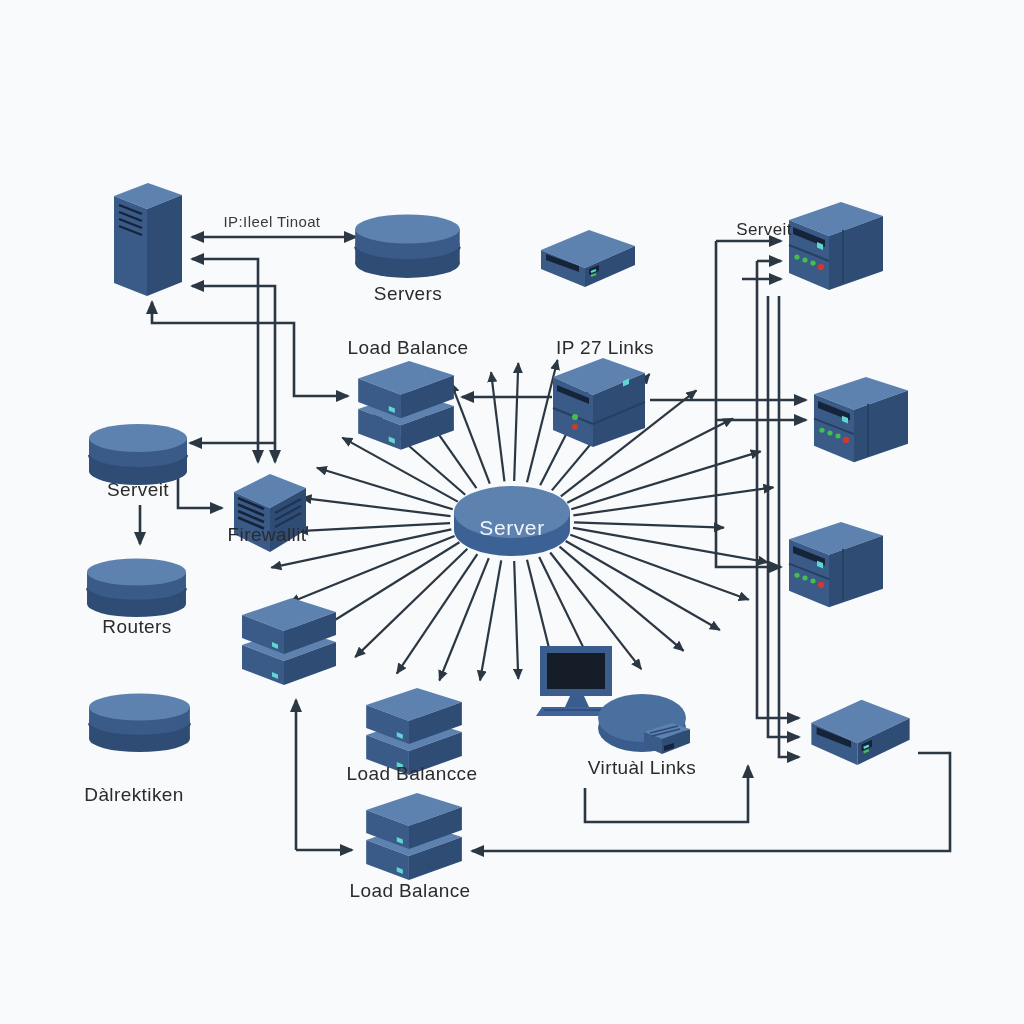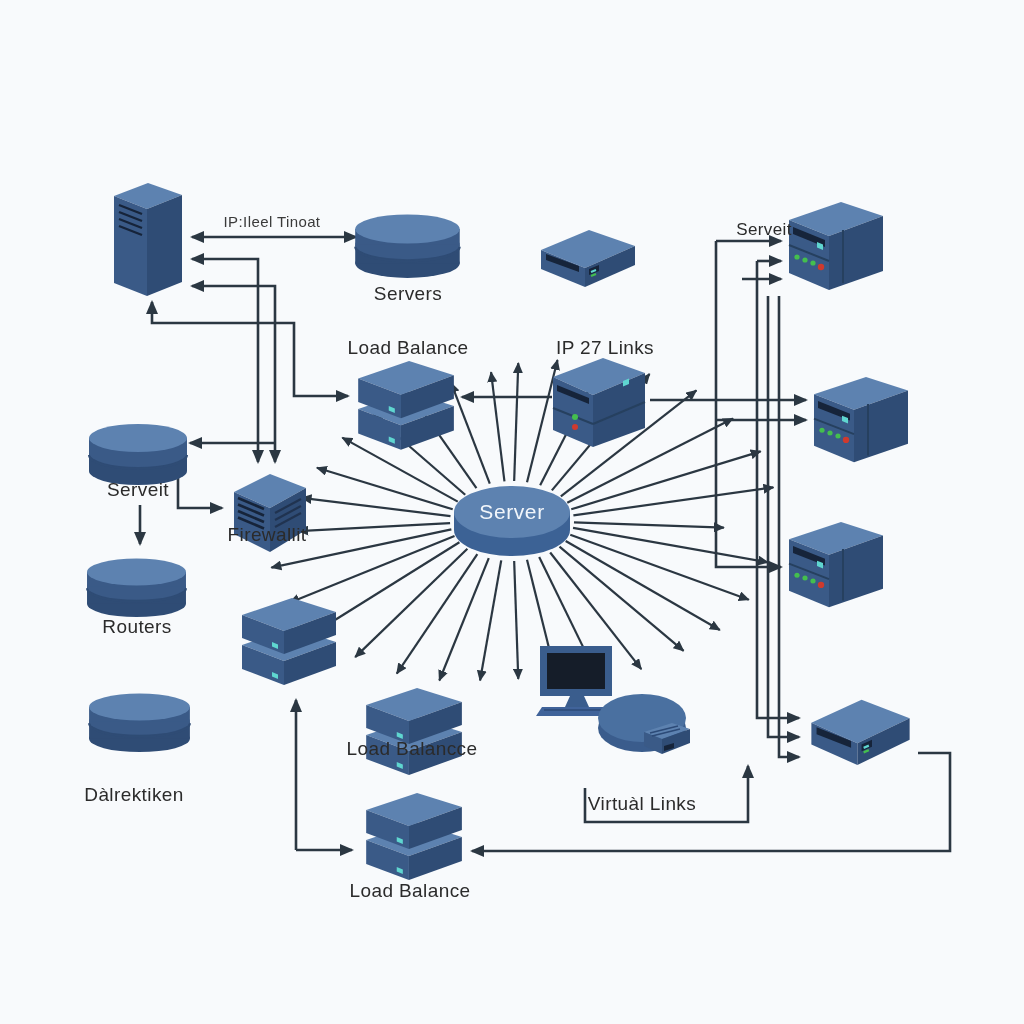--- a/index.html
+++ b/index.html
@@ -5,21 +5,21 @@
   html,body{margin:0;padding:0;background:#eef1f5;}
   .stage{position:relative;width:1024px;height:1024px;background:#f8fafc;overflow:hidden;
          font-family:"Liberation Sans",sans-serif;text-align:right;}
   .node{position:absolute;}
   .node svg{width:100%;height:100%;display:block;}
   .lbl{position:absolute;transform:translateX(-50%);font-size:19px;color:#2b2b2b;
        letter-spacing:.4px;white-space:nowrap;}
   .lbl.small{font-size:15px;color:#3a3a3a;}
   .lbl.tr{font-size:17px;}
   .hub-lbl{position:absolute;transform:translateX(-50%);font-size:21px;color:#f2f6fb;
-       letter-spacing:.6px;white-space:nowrap;}
+       letter-spacing:.6px;white-space:nowrap;margin-top:16px;}
   #wires{position:absolute;left:0;top:0;width:1024px;height:1024px;}
   .wire{fill:none;stroke:#2b3742;stroke-width:2.6;}
   .rwire{fill:none;stroke:#2b3742;stroke-width:2.2;}
 </style>
 </head>
 <body>
 
 <div class="stage">
 
   <svg id="wires">
@@ -318,16 +318,16 @@
   <div class="lbl small" style="left:272px;top:213px">IP:Ileel Tinoat</div>
   <div class="lbl" style="left:408px;top:283px">Servers</div>
   <div class="lbl tr" style="left:764px;top:220px">Serveit</div>
   <div class="lbl" style="left:408px;top:337px">Load Balance</div>
   <div class="lbl" style="left:605px;top:337px">IP 27 Links</div>
   <div class="lbl" style="left:138px;top:479px">Serveit</div>
   <div class="lbl" style="left:267px;top:524px">Firewallit</div>
   <div class="hub-lbl" style="left:512px;top:500px">Server</div>
   <div class="lbl" style="left:137px;top:616px">Routers</div>
   <div class="lbl" style="left:134px;top:784px">Dàlrektiken</div>
-  <div class="lbl" style="left:412px;top:738px">Load Balancce</div>
-  <div class="lbl" style="left:642px;top:793px">Virtuàl Links</div>
+  <div class="lbl" style="left:412px;top:763px">Load Balancce</div>
+  <div class="lbl" style="left:642px;top:757px">Virtuàl Links</div>
   <div class="lbl" style="left:410px;top:880px">Load Balance</div>
 </div>
 
 </body></html>

